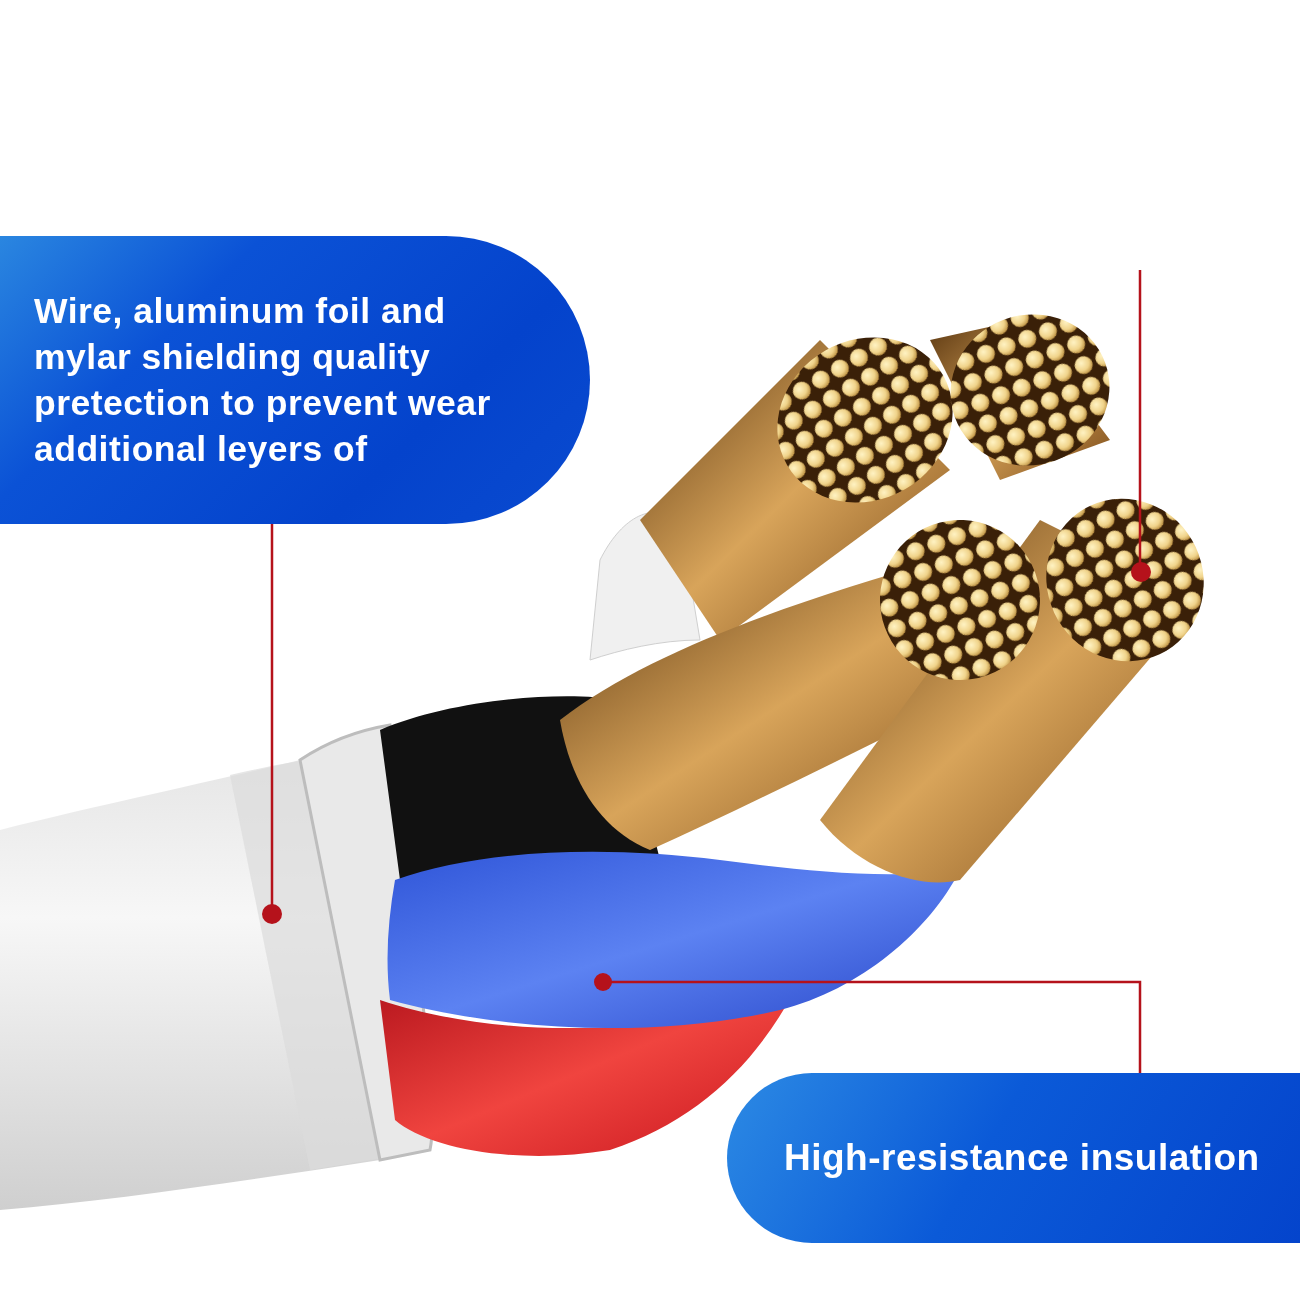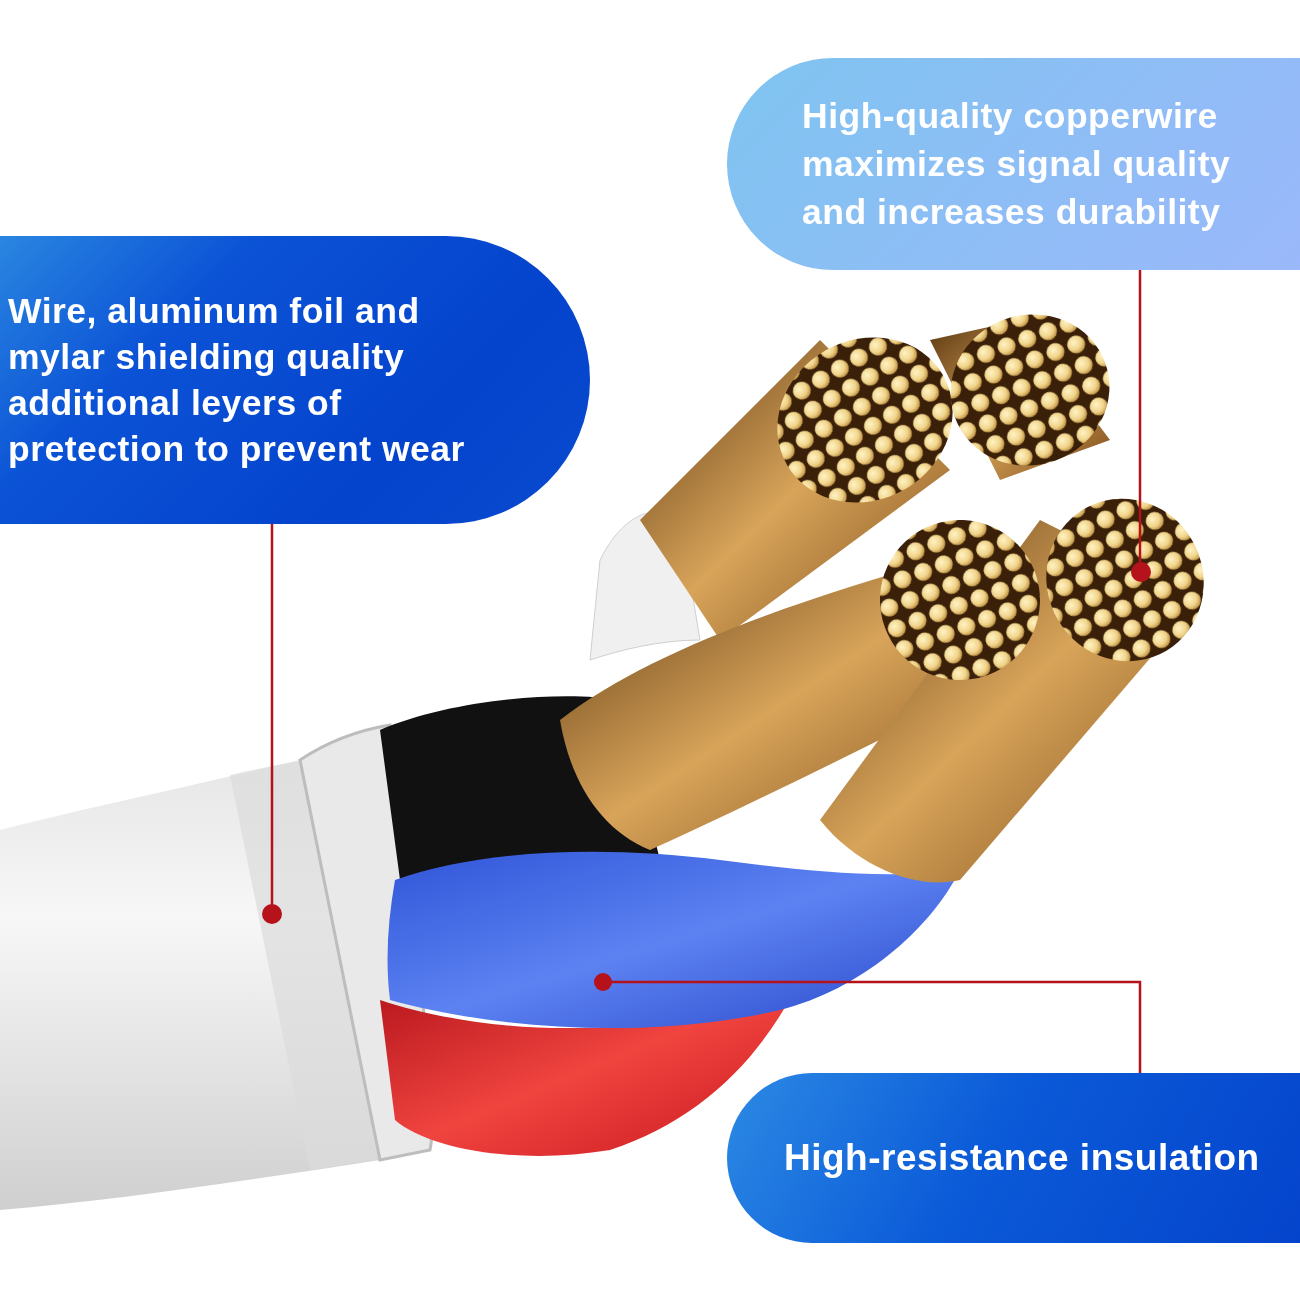--- a/index.html
+++ b/index.html
@@ -17,21 +17,21 @@
     display: flex;
     flex-direction: column;
     justify-content: center;
   }
   .callout .line { display: block; white-space: nowrap; }
 
   .callout-left {
     left: 0; top: 236px; width: 590px; height: 288px;
     border-radius: 0 150px 150px 0;
     background: linear-gradient(135deg, #2a86e0 0%, #0b52d6 30%, #0443cc 70%, #0a4bd0 100%);
-    padding-left: 8px;
+    padding-left: 34px;
     font-size: 35.5px;
     line-height: 46px;
   }
   .callout-topright {
     left: 727px; top: 58px; width: 573px; height: 212px;
     border-radius: 106px 0 0 106px;
     background: linear-gradient(135deg, #7ec4f0 0%, #8dbef5 50%, #9ab8fb 100%);
     padding-left: 75px;
     font-size: 35.5px;
     line-height: 48px;
@@ -114,27 +114,22 @@
       <polyline points="605,982 1140,982 1140,1085"></polyline>
     </g>
     <circle cx="272" cy="914" r="10" fill="#b5121b"></circle>
     <circle cx="1141" cy="572" r="10" fill="#b5121b"></circle>
     <circle cx="603" cy="982" r="9" fill="#b5121b"></circle>
   </svg>
 
   <div class="callout callout-left">
     <span class="line">Wire, aluminum foil and</span>
     <span class="line">mylar shielding quality</span>
+    <span class="line">pretection to prevent wear</span>
     <span class="line">additional leyers of</span>
-    <span class="line">pretection to prevent wear</span>
   </div>
 
-  <div class="callout callout-topright">
-    <span class="line">High-quality copperwire</span>
-    <span class="line">maximizes signal quality</span>
-    <span class="line">and increases durability</span>
-  </div>
 
   <div class="callout callout-bottomright">
     <span class="line">High-resistance insulation</span>
   </div>
 
 </div>
 
 </body></html>

